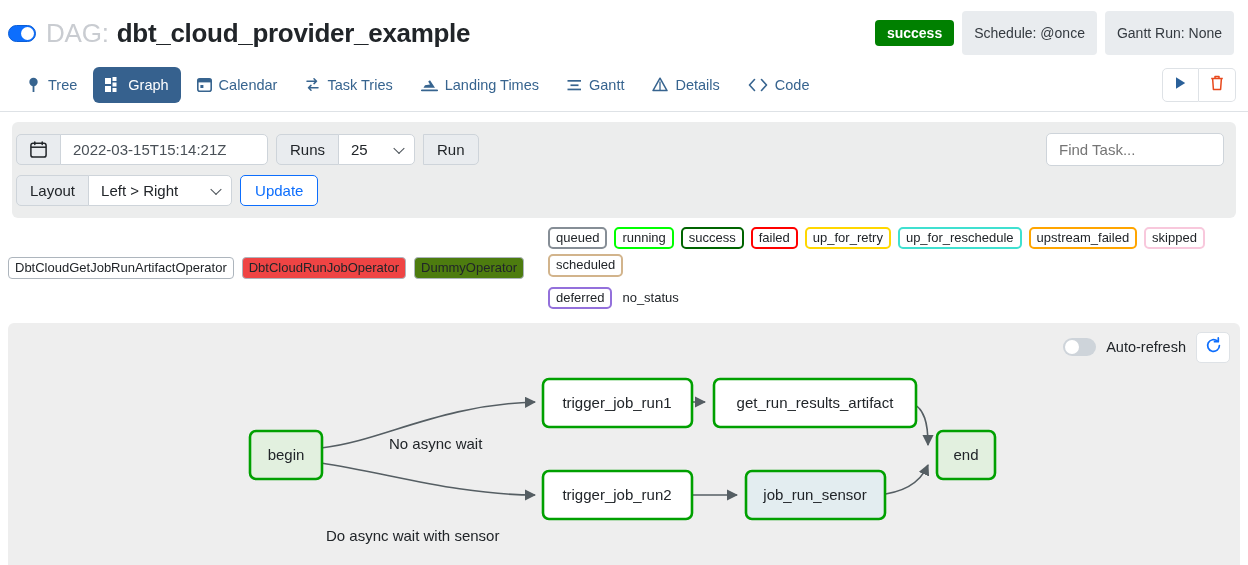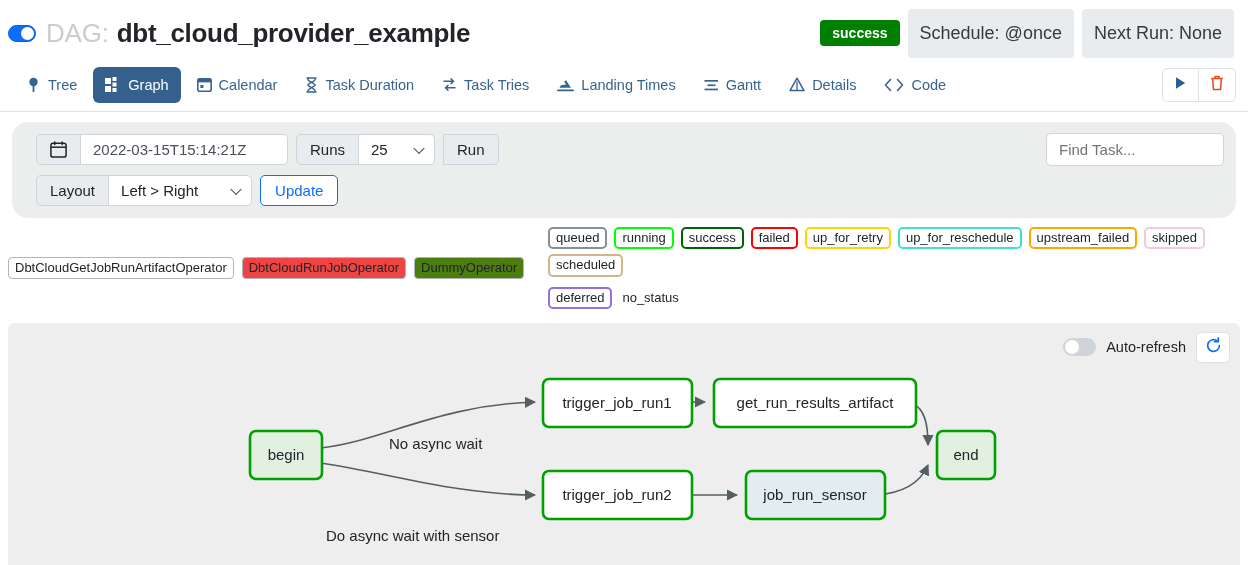--- a/index.html
+++ b/index.html
@@ -33,21 +33,21 @@
   .dag-name {
     font-size: 26px; color: #212529; font-weight: 700; margin-left: 8px;
     letter-spacing: -0.3px;
   }
   .header-badges { margin-left: auto; display: flex; align-items: center; gap: 8px; }
   .badge-success {
     background: #008000; color: #fff; font-size: 14px; font-weight: 700;
     padding: 5px 12px; border-radius: 4px;
   }
   .badge-plain {
-    background: #e9ecef; color: #343a40; font-size: 18px;
+    background: #e9ecef; color: #343a40; font-size: 14px;
     padding: 14px 12px; border-radius: 4px; white-space: nowrap;
   }
 
   
   .navbar {
     display: flex; align-items: center; gap: 4px;
     padding: 0 12px 0 14px; height: 54px;
     border-bottom: 1px solid #dee2e6;
   }
   .tab {
@@ -61,21 +61,21 @@
   .nav-btn {
     width: 37px; height: 34px; border: 1px solid #dee2e6; background: #fff;
     display: flex; align-items: center; justify-content: center; cursor: pointer;
   }
   .nav-btn:first-child { border-radius: 5px 0 0 5px; }
   .nav-btn:last-child { border-radius: 0 5px 5px 0; border-left: none; }
 
   
   .toolbar-wrap { padding: 10px 12px 0 12px; }
   .toolbar {
-    background: #eceded; border-radius: 16px; padding: 11px 12px 12px 24px;
+    background: #eceded; border-radius: 6px; padding: 11px 12px 12px 4px;
     display: flex; flex-direction: column; gap: 9px;
   }
   .tb-row { display: flex; align-items: center; }
   .grp { display: flex; align-items: stretch; }
   .grp > *:first-child { border-radius: 5px 0 0 5px; }
   .grp > *:last-child { border-radius: 0 5px 5px 0; }
   .grp > *:not(:first-child) { margin-left: -1px; }
   .addon {
     background: #e9ecef; border: 1px solid #ced4da; color: #212529;
     font-size: 15px; padding: 6px 13px; display: flex; align-items: center;
@@ -164,21 +164,21 @@
 
 <div class="page">
 
   <div class="header">
     <div class="dag-toggle"></div>
     <span class="dag-label">DAG:</span>
     <span class="dag-name">dbt_cloud_provider_example</span>
     <div class="header-badges">
       <span class="badge-success">success</span>
       <span class="badge-plain">Schedule: @once</span>
-      <span class="badge-plain">Next Run: None</span>
+      <span class="badge-plain">Gantt Run: None</span>
     </div>
   </div>
 
   <div class="navbar">
 
     <div class="tab">
       <span>
         <svg width="15" height="16" viewBox="0 0 15 16">
             <circle cx="7.5" cy="5" r="4.2" fill="#37648f"></circle>
             <rect x="6.6" y="8" width="1.8" height="7" fill="#37648f"></rect>
@@ -204,29 +204,20 @@
       <span>
         <svg width="15" height="15" viewBox="0 0 15 15">
             <rect x="0.8" y="1.8" width="13.4" height="12.4" rx="2" fill="none" stroke="#37648f" stroke-width="1.6"></rect>
             <rect x="0.8" y="1.8" width="13.4" height="3.6" fill="#37648f"></rect>
             <rect x="3.4" y="8" width="3" height="3" fill="#37648f"></rect>
           </svg>
       </span>
       <span>Calendar</span>
     </div>
 
-    <div class="tab">
-      <span>
-        <svg width="13" height="16" viewBox="0 0 13 16">
-            <path d="M1.5 1h10M1.5 15h10M2.8 1.4c0 4 7.4 4.6 7.4 6.6s-7.4 2.6-7.4 6.6" fill="none" stroke="#37648f" stroke-width="1.5"></path>
-            <path d="M10.2 1.4c0 4-7.4 4.6-7.4 6.6s7.4 2.6 7.4 6.6" fill="none" stroke="#37648f" stroke-width="1.5"></path>
-          </svg>
-      </span>
-      <span>Task Duration</span>
-    </div>
 
     <div class="tab">
       <span>
         <svg width="15" height="15" viewBox="0 0 15 15">
             <path d="M2 4.2h9.5M11.5 4.2 9 1.8M11.5 4.2 9 6.6M13 10.8H3.5M3.5 10.8 6 8.4M3.5 10.8 6 13.2" fill="none" stroke="#37648f" stroke-width="1.5" stroke-linecap="round" stroke-linejoin="round"></path>
           </svg>
       </span>
       <span>Task Tries</span>
     </div>
 

